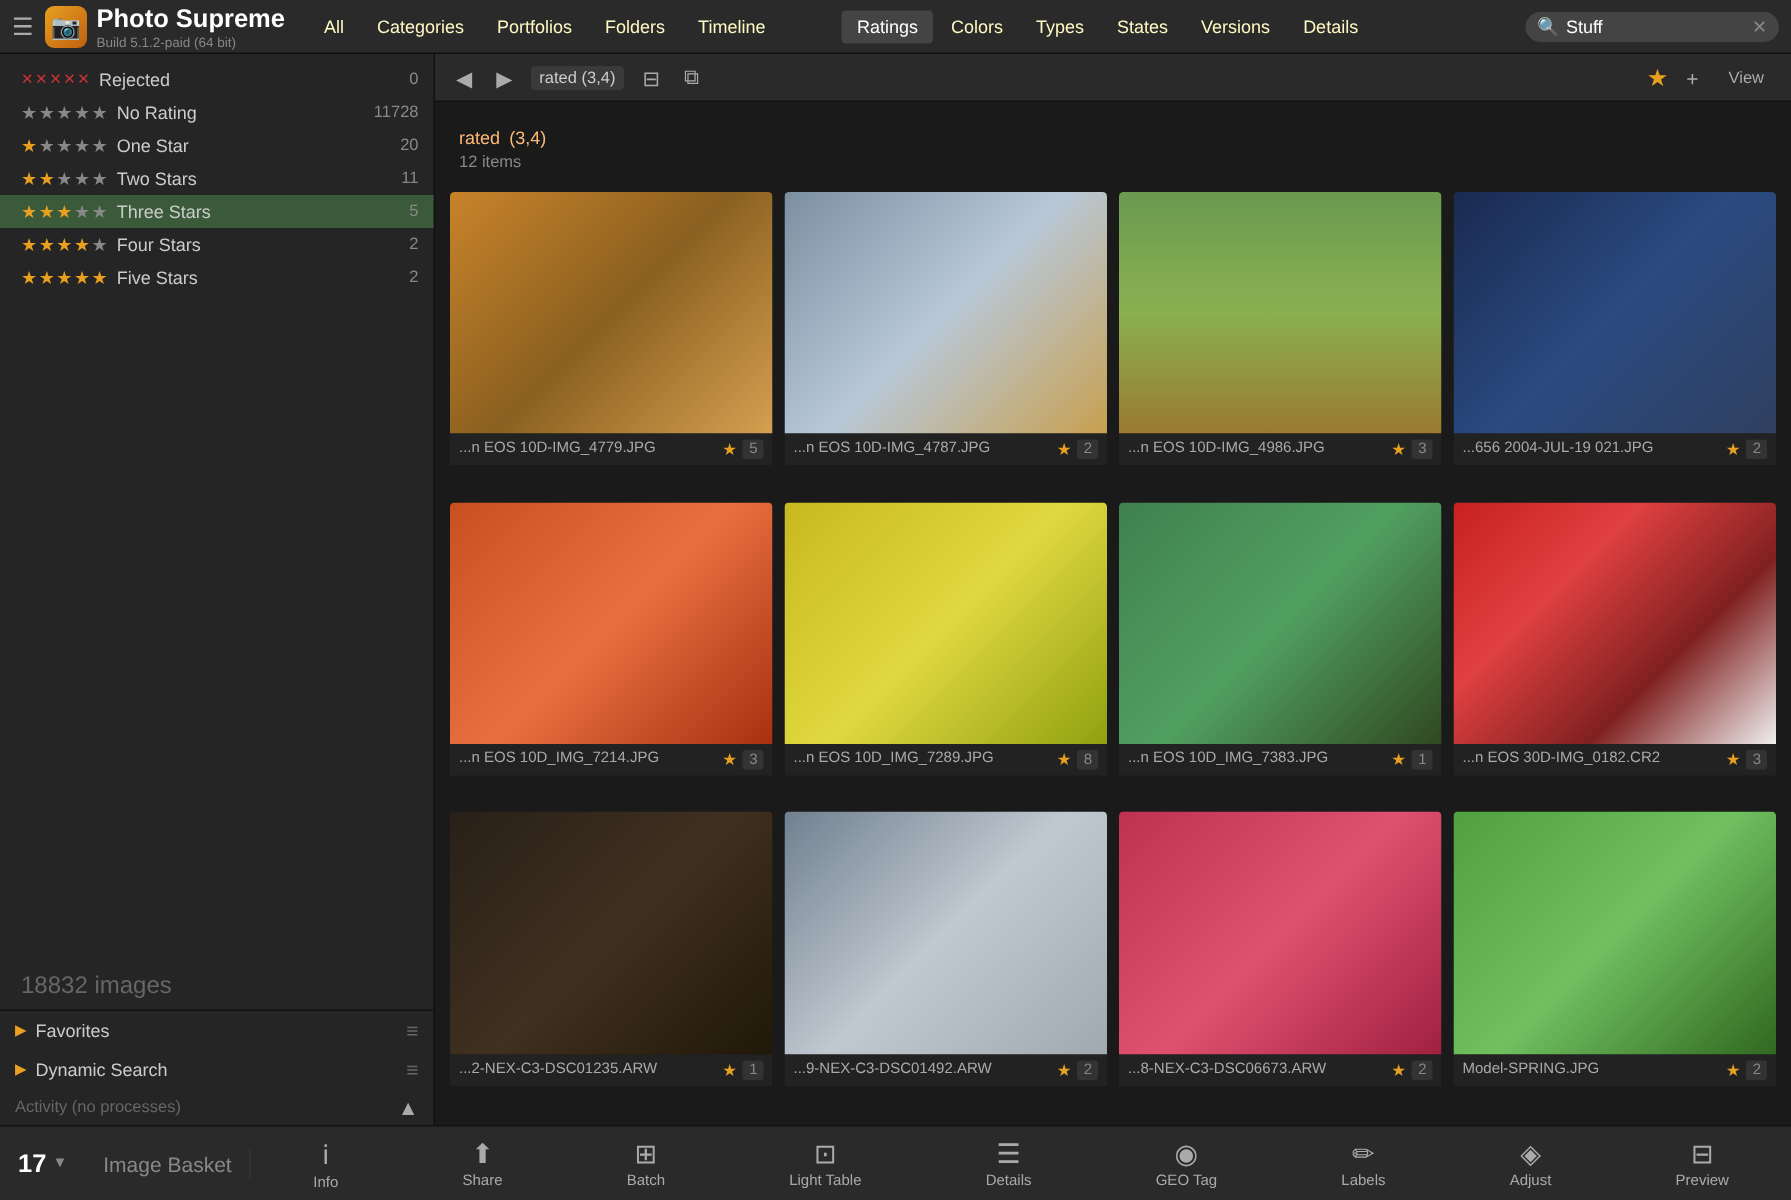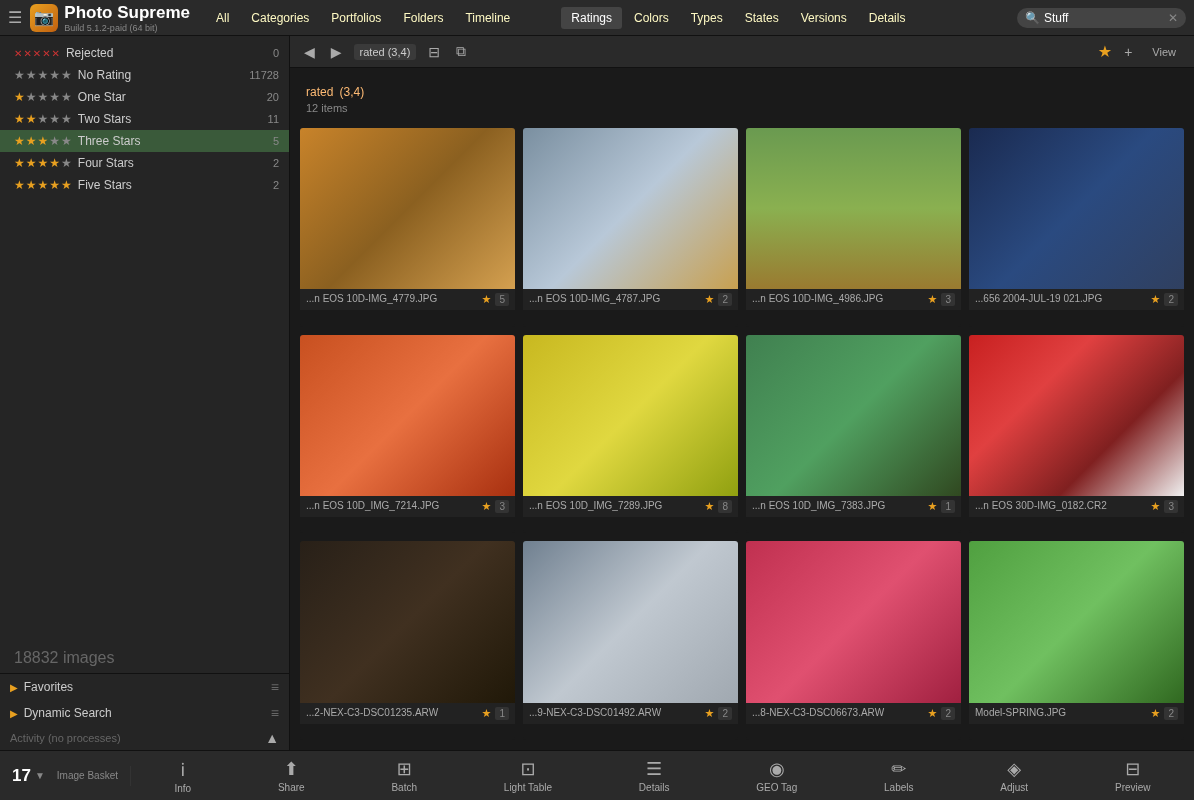--- a/index.html
+++ b/index.html
@@ -349,21 +349,21 @@
           </div>
         </div>
       </div>
   </div>
 </div>
 
 <div class="bottom-toolbar">
   <div class="basket-section">
     <span class="basket-count">17</span>
     <span class="basket-arrow">▼</span>
-    <span style="font-size:10px;color:#888;margin-left:8px;">Image Basket</span>
+    <span style="font-size:14px;color:#888;margin-left:20px;">Image Basket</span>
   </div>
   <div class="bottom-actions" id="bottom-actions">
       <div class="bottom-action">
         <span class="bottom-action-icon">ℹ</span>
         <span class="bottom-action-label">Info</span>
       </div>
       <div class="bottom-action">
         <span class="bottom-action-icon">⬆</span>
         <span class="bottom-action-label">Share</span>
       </div>

